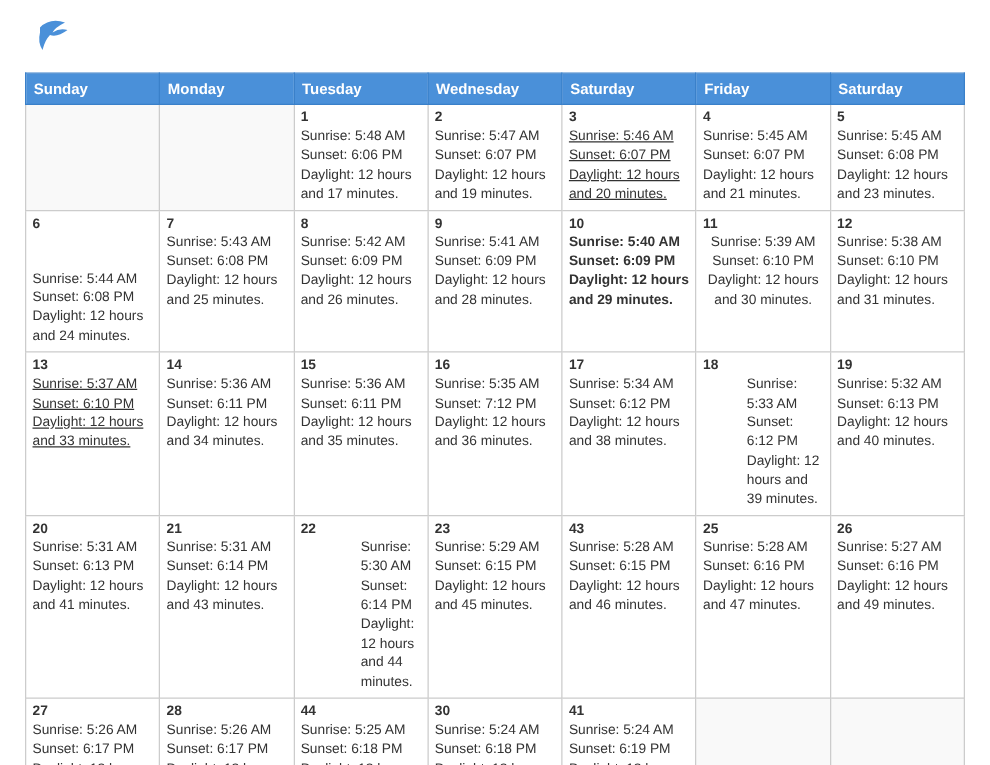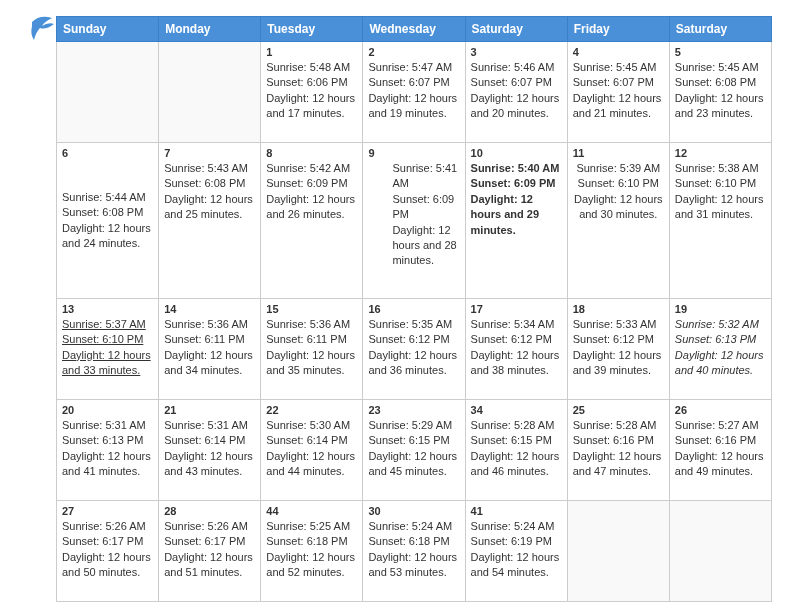--- a/index.html
+++ b/index.html
@@ -8,20 +8,21 @@
       background: #fff;
       width: 792px;
       height: 612px;
       overflow: hidden;
     }
     .page {
       width: 792px;
       height: 612px;
       padding: 16px 20px 10px 20px;
       display: flex;
+      flex-direction: column;
     }
     .header {
       display: flex;
       justify-content: space-between;
       align-items: flex-start;
       margin-bottom: 10px;
     }
     .logo {
       display: flex;
       flex-direction: column;
@@ -131,21 +132,21 @@
 Daylight: 12 hours and 17 minutes.</div>
           </td>
           <td>
             <span class="day-number">2</span>
             <div class="day-info" style="white-space: pre-line;">Sunrise: 5:47 AM
 Sunset: 6:07 PM
 Daylight: 12 hours and 19 minutes.</div>
           </td>
           <td>
             <span class="day-number">3</span>
-            <div class="day-info" style="white-space: pre-line;">Sunrise: 5:46 AM
+            <div class="day-info" style="white-space: pre-line; text-decoration: underline;">Sunrise: 5:46 AM
 Sunset: 6:07 PM
 Daylight: 12 hours and 20 minutes.</div>
           </td>
           <td>
             <span class="day-number">4</span>
             <div class="day-info" style="white-space: pre-line;">Sunrise: 5:45 AM
 Sunset: 6:07 PM
 Daylight: 12 hours and 21 minutes.</div>
           </td>
           <td>
@@ -169,21 +170,21 @@
 Daylight: 12 hours and 25 minutes.</div>
           </td>
           <td>
             <span class="day-number">8</span>
             <div class="day-info" style="white-space: pre-line;">Sunrise: 5:42 AM
 Sunset: 6:09 PM
 Daylight: 12 hours and 26 minutes.</div>
           </td>
           <td>
             <span class="day-number">9</span>
-            <div class="day-info" style="white-space: pre-line; margin-left: 24px;">Sunrise: 5:41 AM
+            <div class="day-info" style="white-space: pre-line;">Sunrise: 5:41 AM
 Sunset: 6:09 PM
 Daylight: 12 hours and 28 minutes.</div>
           </td>
           <td>
             <span class="day-number">10</span>
             <div class="day-info" style="white-space: pre-line; font-weight: bold;">Sunrise: 5:40 AM
 Sunset: 6:09 PM
 Daylight: 12 hours and 29 minutes.</div>
           </td>
           <td>
@@ -214,69 +215,69 @@
           </td>
           <td>
             <span class="day-number">15</span>
             <div class="day-info" style="white-space: pre-line;">Sunrise: 5:36 AM
 Sunset: 6:11 PM
 Daylight: 12 hours and 35 minutes.</div>
           </td>
           <td>
             <span class="day-number">16</span>
             <div class="day-info" style="white-space: pre-line;">Sunrise: 5:35 AM
-Sunset: 6:12 PM
+Sunset: 7:12 PM
 Daylight: 12 hours and 36 minutes.</div>
           </td>
           <td>
             <span class="day-number">17</span>
             <div class="day-info" style="white-space: pre-line;">Sunrise: 5:34 AM
 Sunset: 6:12 PM
 Daylight: 12 hours and 38 minutes.</div>
           </td>
           <td>
             <span class="day-number">18</span>
-            <div class="day-info" style="white-space: pre-line;">Sunrise: 5:33 AM
+            <div class="day-info" style="white-space: pre-line; margin-left: 35px;">Sunrise: 5:33 AM
 Sunset: 6:12 PM
 Daylight: 12 hours and 39 minutes.</div>
           </td>
           <td>
             <span class="day-number">19</span>
-            <div class="day-info" style="white-space: pre-line; font-style: italic;">Sunrise: 5:32 AM
+            <div class="day-info" style="white-space: pre-line;">Sunrise: 5:32 AM
 Sunset: 6:13 PM
 Daylight: 12 hours and 40 minutes.</div>
           </td>
         </tr>
         <tr>
           <td>
             <span class="day-number">20</span>
             <div class="day-info" style="white-space: pre-line;">Sunrise: 5:31 AM
 Sunset: 6:13 PM
 Daylight: 12 hours and 41 minutes.</div>
           </td>
           <td>
             <span class="day-number">21</span>
             <div class="day-info" style="white-space: pre-line;">Sunrise: 5:31 AM
 Sunset: 6:14 PM
 Daylight: 12 hours and 43 minutes.</div>
           </td>
           <td>
             <span class="day-number">22</span>
-            <div class="day-info" style="white-space: pre-line;">Sunrise: 5:30 AM
+            <div class="day-info" style="white-space: pre-line; margin-left: 48px;">Sunrise: 5:30 AM
 Sunset: 6:14 PM
 Daylight: 12 hours and 44 minutes.</div>
           </td>
           <td>
             <span class="day-number">23</span>
             <div class="day-info" style="white-space: pre-line;">Sunrise: 5:29 AM
 Sunset: 6:15 PM
 Daylight: 12 hours and 45 minutes.</div>
           </td>
           <td>
-            <span class="day-number">34</span>
+            <span class="day-number">43</span>
             <div class="day-info" style="white-space: pre-line;">Sunrise: 5:28 AM
 Sunset: 6:15 PM
 Daylight: 12 hours and 46 minutes.</div>
           </td>
           <td>
             <span class="day-number">25</span>
             <div class="day-info" style="white-space: pre-line;">Sunrise: 5:28 AM
 Sunset: 6:16 PM
 Daylight: 12 hours and 47 minutes.</div>
           </td>

